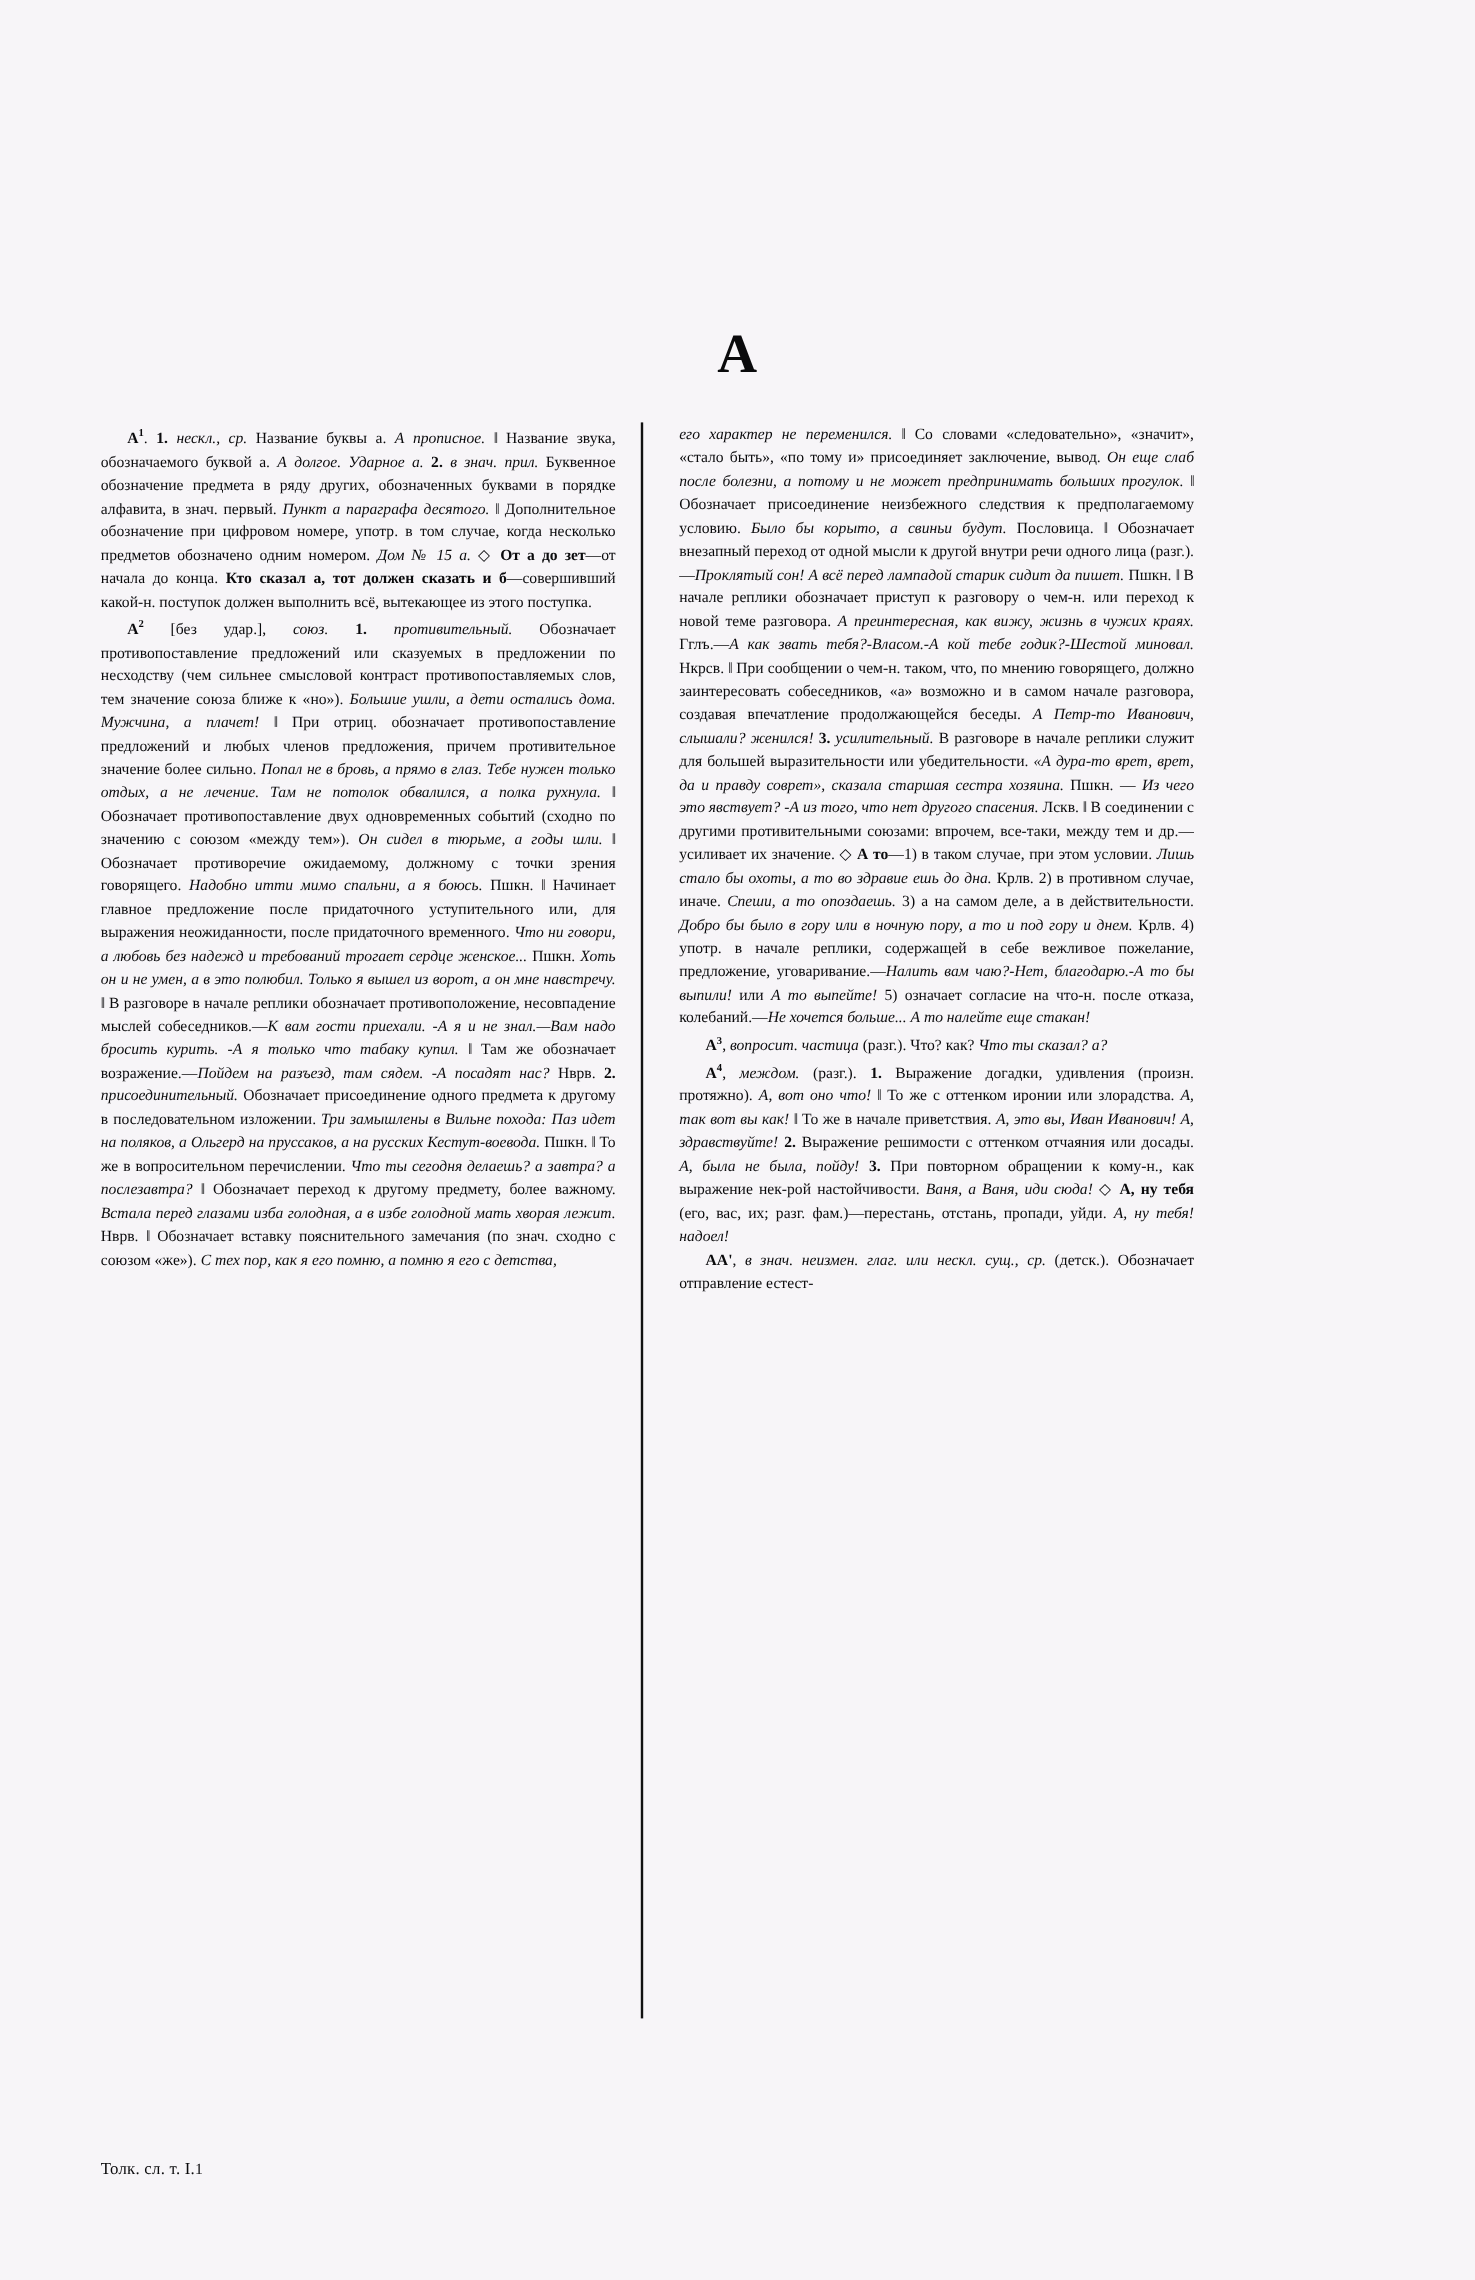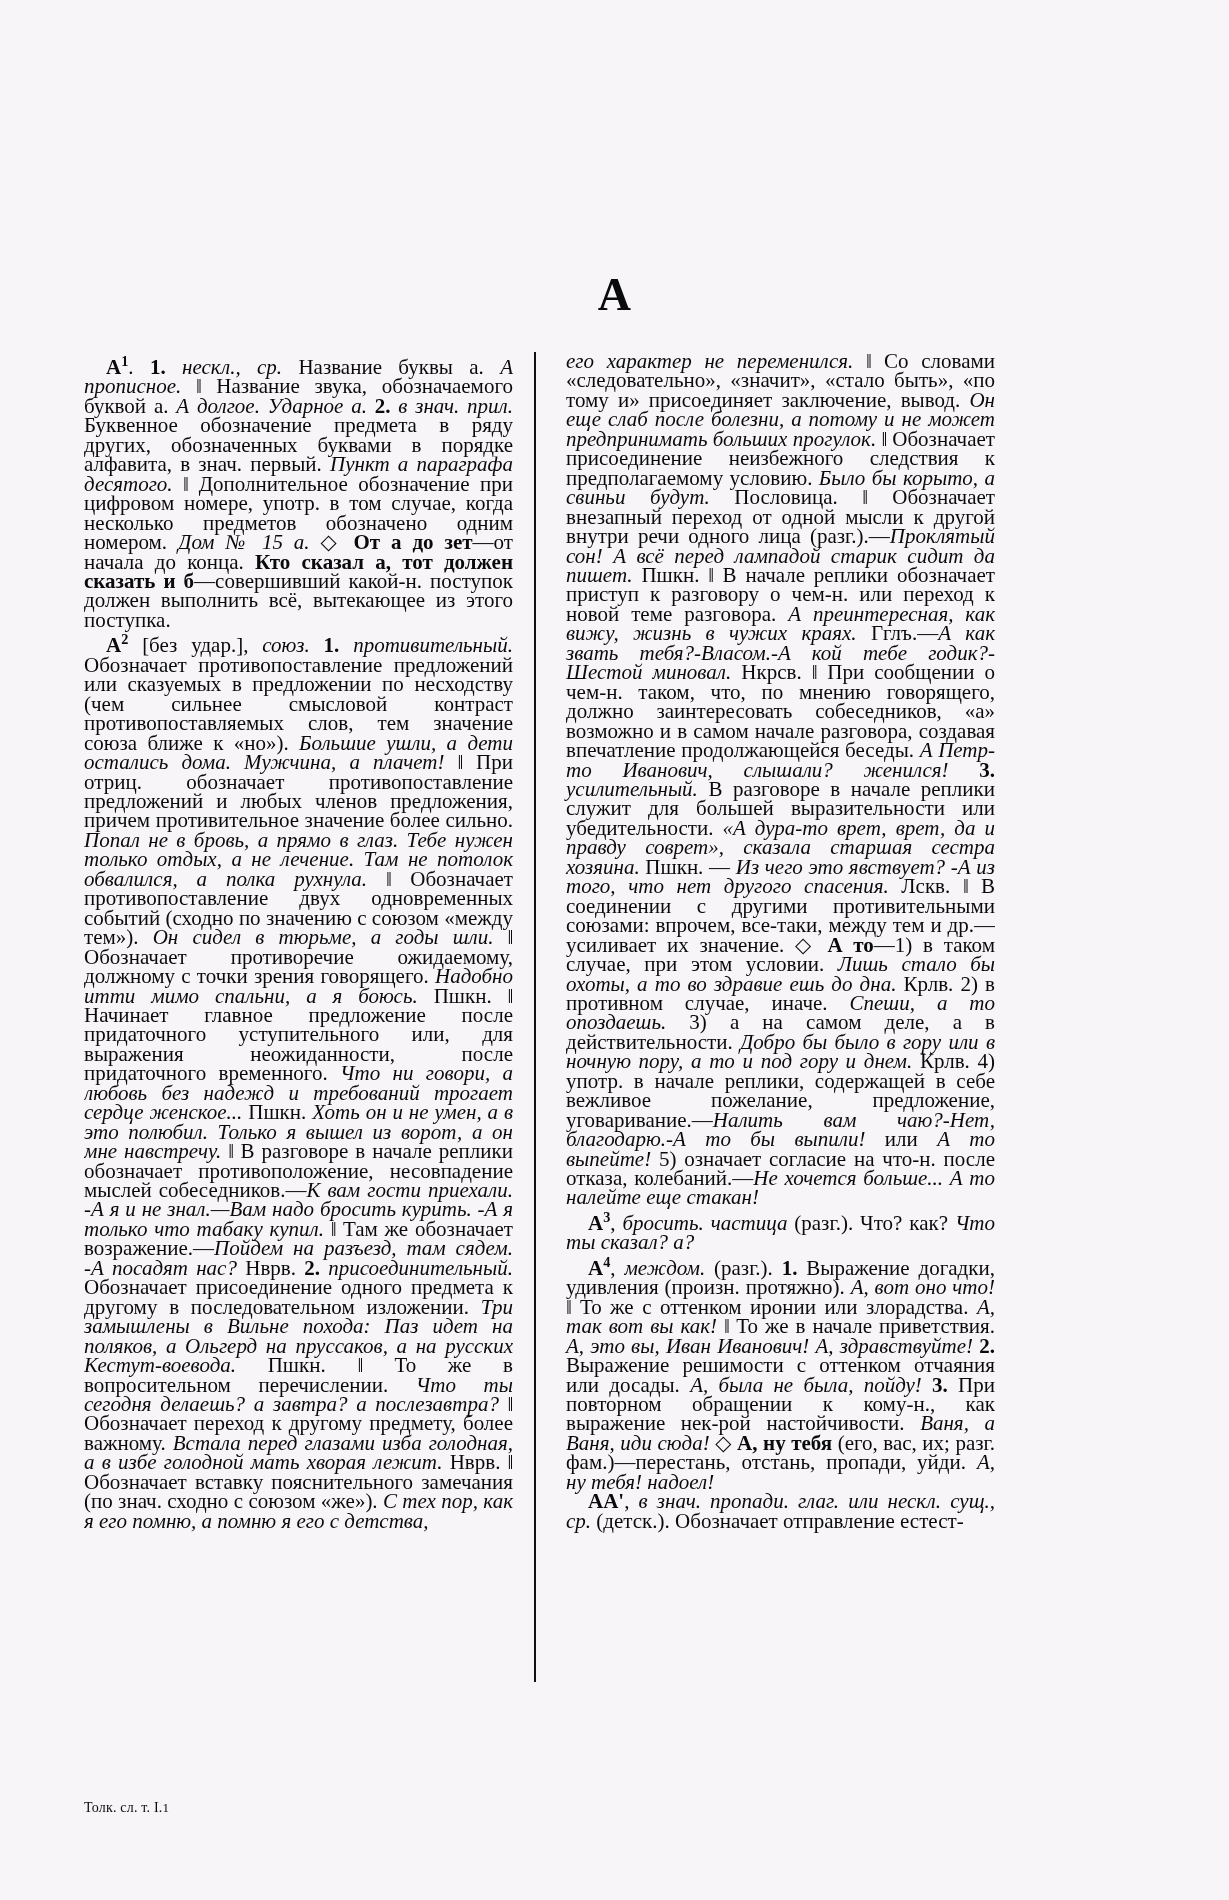--- a/index.html
+++ b/index.html
@@ -41,21 +41,21 @@
     top: 352px;
     left: 84px;
     width: 1062px;
     height: 1405px;
     display: flex;
     gap: 0;
   }
 
   .col {
     width: 429px;
-    font-size: 21px;
+    font-size: 13px;
     line-height: 19.45px;
     text-align: justify;
     text-justify: inter-word;
     hyphens: manual;
     overflow: hidden;
   }
 
   #col-left { padding-right: 21px; }
 
   #col-divider {
@@ -126,33 +126,33 @@
     <div id="col-divider"></div>
 
     <div class="col" id="col-right">
 
       <div class="entry">
         <p style="text-indent:0;"><i>его характер не переменился.</i> <span class="pbar">‖</span> Со словами «следовательно», «значит», «стало быть», «по тому и» присоединяет заключение, вывод. <i>Он еще слаб после болезни, а потому и не может предпринимать больших прогулок.</i> <span class="pbar">‖</span> Обозначает присоединение неизбежного следствия к предполагаемому условию. <i>Было бы корыто, а свиньи будут.</i> Пословица. <span class="pbar">‖</span> Обозначает внезапный переход от одной мысли к другой внутри речи одного лица (разг.).—<i>Проклятый сон! А всё перед лампадой старик сидит да пишет.</i> Пшкн. <span class="pbar">‖</span> В начале реплики обозначает приступ к разговору о чем-н. или переход к новой теме разговора. <i>А преинтересная, как вижу, жизнь в чужих краях.</i> Гглъ.—<i>А как звать тебя?-Власом.-А кой тебе годик?-Шестой миновал.</i> Нкрсв. <span class="pbar">‖</span> При сообщении о чем-н. таком, что, по мнению говорящего, должно заинтересовать собеседников, «а» возможно и в самом начале разговора, создавая впечатление продолжающейся беседы. <i>А Петр-то Иванович, слышали? женился!</i> <b>3.</b> <i>усилительный.</i> В разговоре в начале реплики служит для большей выразительности или убедительности. <i>«А дура-то врет, врет, да и правду соврет», сказала старшая сестра хозяина.</i> Пшкн. — <i>Из чего это явствует? -А из того, что нет другого спасения.</i> Лскв. <span class="pbar">‖</span> В соединении с другими противительными союзами: впрочем, все-таки, между тем и др.—усиливает их значение. <span class="dia">◇</span> <b>А то</b>—1) в таком случае, при этом условии. <i>Лишь стало бы охоты, а то во здравие ешь до дна.</i> Крлв. 2) в противном случае, иначе. <i>Спеши, а то опоздаешь.</i> 3) а на самом деле, а в действительности. <i>Добро бы было в гору или в ночную пору, а то и под гору и днем.</i> Крлв. 4) употр. в начале реплики, содержащей в себе вежливое пожелание, предложение, уговаривание.—<i>Налить вам чаю?-Нет, благодарю.-А то бы выпили!</i> или <i>А то выпейте!</i> 5) означает согласие на что-н. после отказа, колебаний.—<i>Не хочется больше... А то налейте еще стакан!</i></p>
       </div>
 
       <div class="entry">
         <p>
-          <span class="hw">А<sup>3</sup></span><span>, <i>бросить. частица</i> (разг.). Что? как? <i>Что ты сказал? а?</i></span>
+          <span class="hw">А<sup>3</sup></span><span>, <i>вопросит. частица</i> (разг.). Что? как? <i>Что ты сказал? а?</i></span>
         </p>
       </div>
 
       <div class="entry">
         <p>
           <span class="hw">А<sup>4</sup></span><span>, <i>междом.</i> (разг.). <b>1.</b> Выражение догадки, удивления (произн. протяжно). <i>А, вот оно что!</i> <span class="pbar">‖</span> То же с оттенком иронии или злорадства. <i>А, так вот вы как!</i> <span class="pbar">‖</span> То же в начале приветствия. <i>А, это вы, Иван Иванович! А, здравствуйте!</i> <b>2.</b> Выражение решимости с оттенком отчаяния или досады. <i>А, была не была, пойду!</i> <b>3.</b> При повторном обращении к кому-н., как выражение нек-рой настойчивости. <i>Ваня, а Ваня, иди сюда!</i> <span class="dia">◇</span> <b>А, ну тебя</b> (его, вас, их; разг. фам.)—перестань, отстань, пропади, уйди. <i>А, ну тебя! надоел!</i></span>
         </p>
       </div>
 
       <div class="entry">
         <p>
-          <span class="hw">АА'</span><span>, <i>в знач. пропади. глаг. или нескл. сущ., ср.</i> (детск.). Обозначает отправление естест-</span>
+          <span class="hw">АА'</span><span>, <i>в знач. неизмен. глаг. или нескл. сущ., ср.</i> (детск.). Обозначает отправление естест-</span>
         </p>
       </div>
 
     </div>
   </div>
 
   <div id="footer">
     <span id="footer-sig">Толк. сл. т. I.</span>
     <span id="footer-page">1</span>
   </div>

